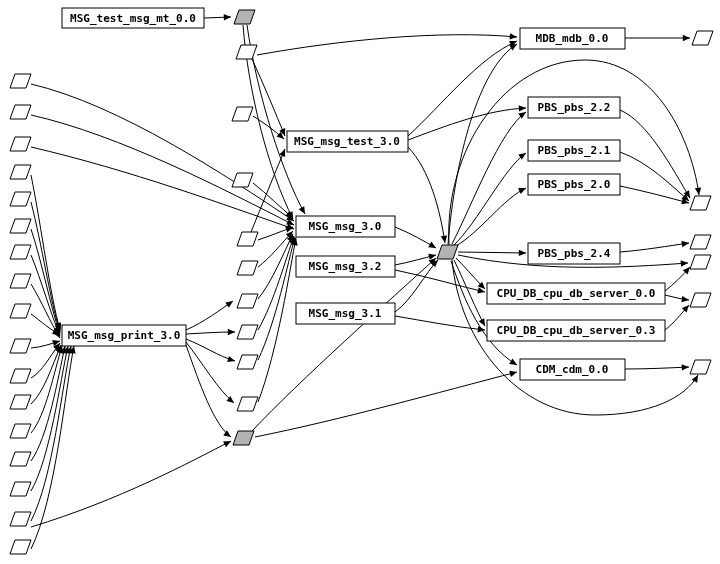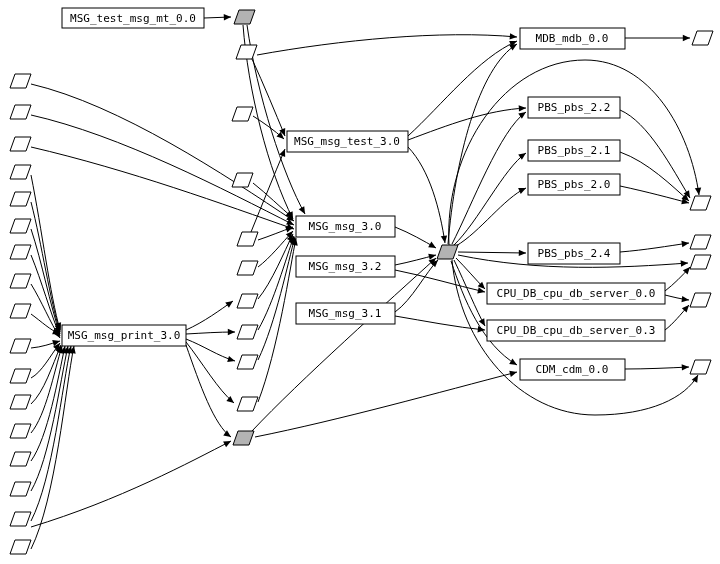--- a/index.html
+++ b/index.html
@@ -1,16 +1,16 @@
 <!DOCTYPE html>
 <html><head>
 <meta charset="utf-8">
 <style>
   html,body{margin:0;padding:0;background:#ffffff;}
-  .canvas{position:relative;width:720px;height:564px;background:#ffffff;overflow:hidden;}
+  .canvas{position:relative;width:720px;height:564px;background:#ffffff;overflow:hidden;font-weight:bold;}
   svg{display:block;}
   .edge{fill:none;stroke:#000000;stroke-width:1;}
   .node-box{fill:#ffffff;stroke:#000000;stroke-width:1;}
   .node-label{font-family:"DejaVu Sans Mono","Liberation Mono",monospace;font-size:11px;fill:#000000;}
   .port{fill:#ffffff;stroke:#000000;stroke-width:1;}
   .port-gray{fill:#b3b3b3;stroke:#000000;stroke-width:1;}
 </style>
 </head>
 <body>
 

